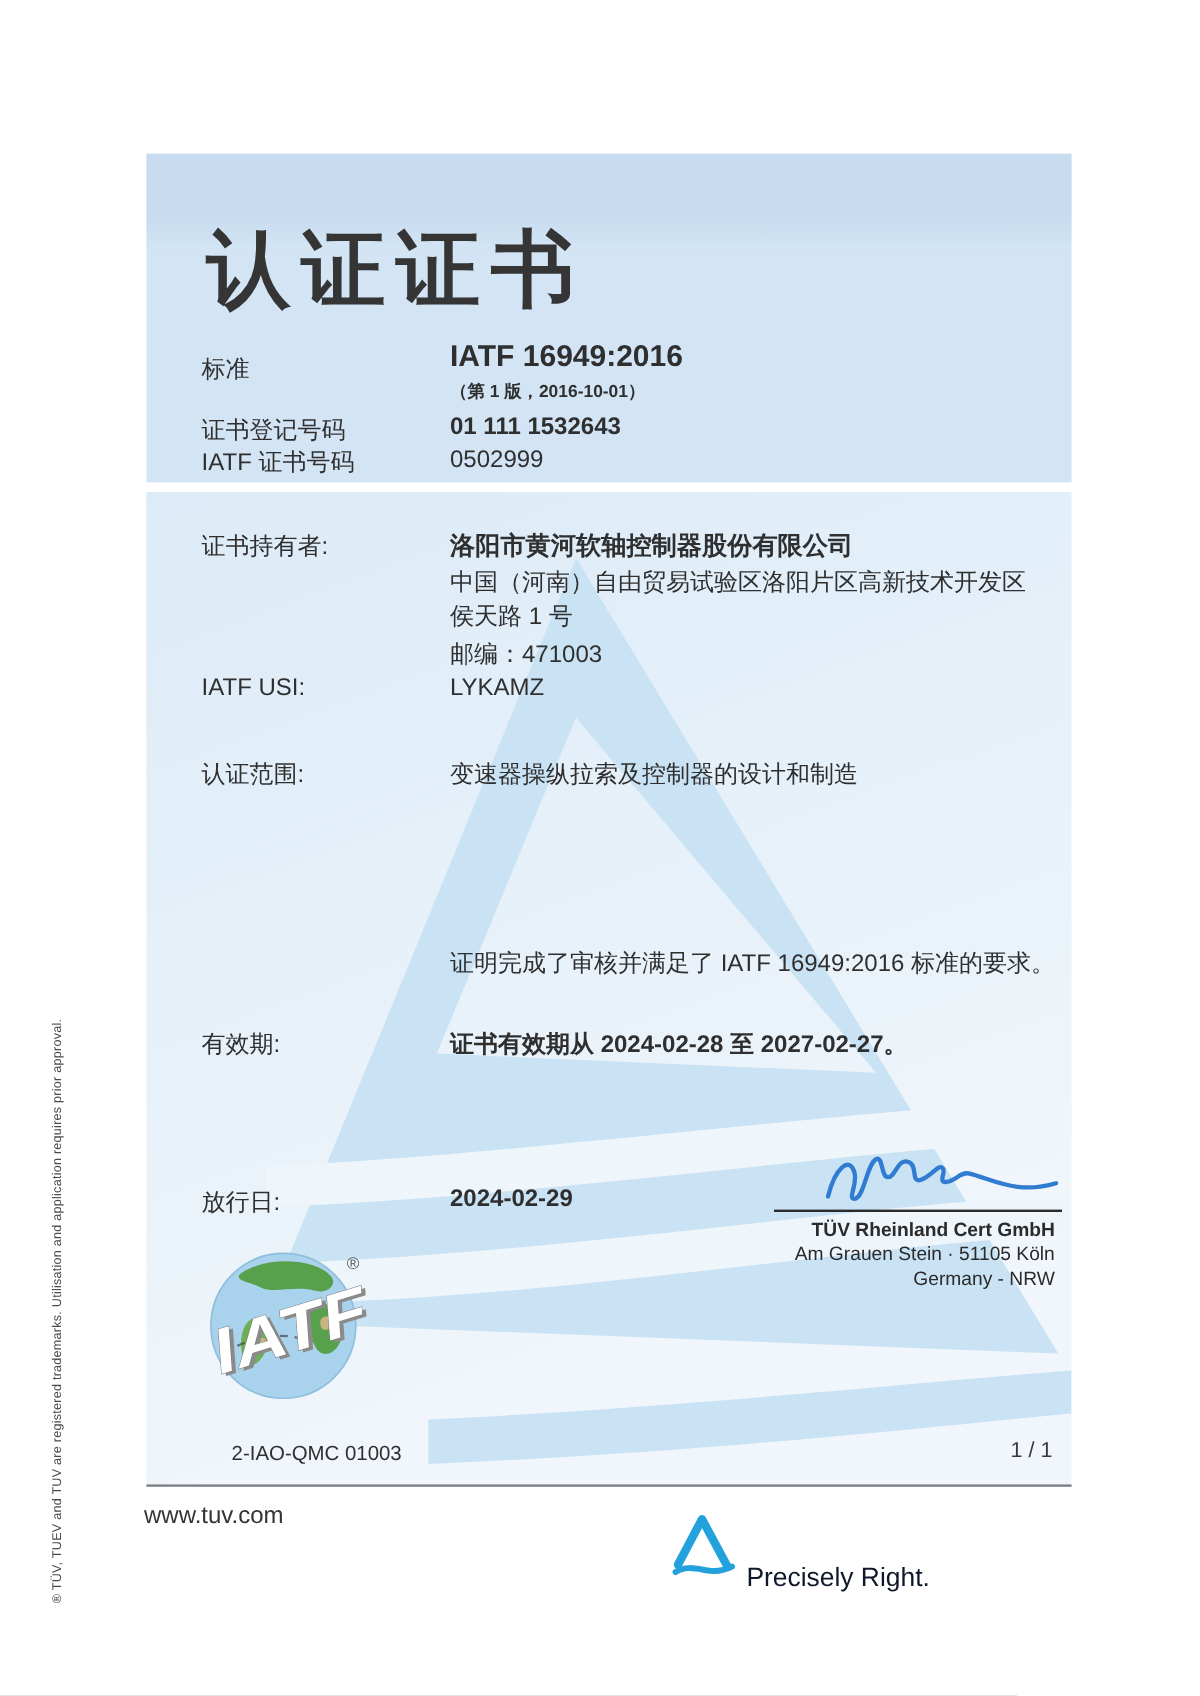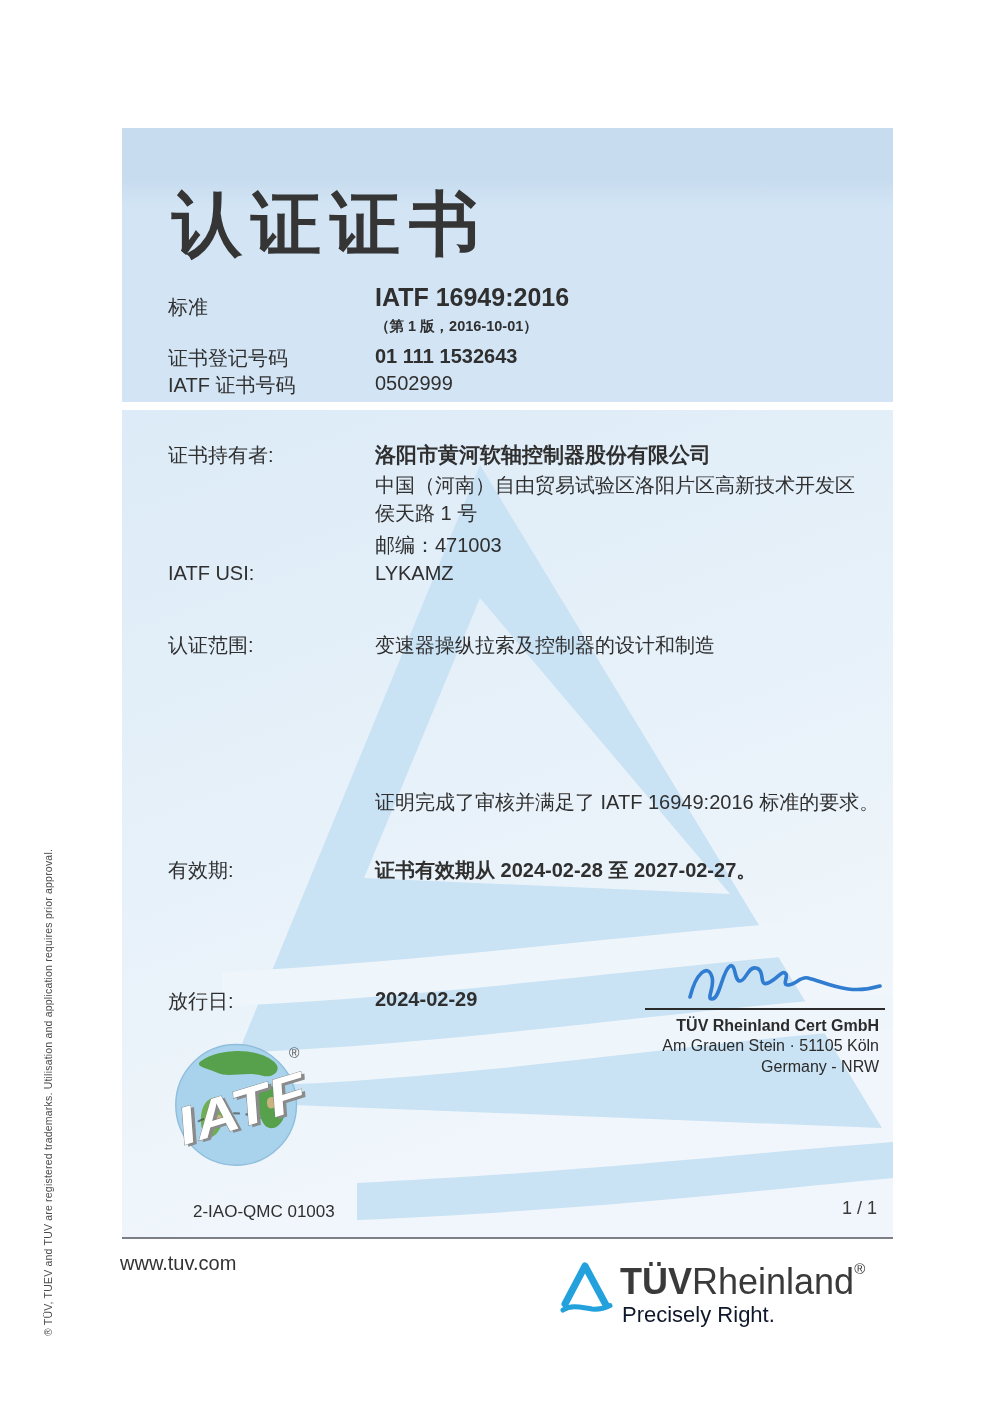--- a/index.html
+++ b/index.html
@@ -145,16 +145,15 @@
 
     <div class="page-indicator">1 / 1</div>
   </div>
 
   <div class="website">www.tuv.com</div>
 
   <svg class="tr-logo-tri" width="60" height="60" viewBox="0 0 60 60" aria-hidden="true">
     <path class="tr-stroke" stroke-width="7" d="M11 46 L31 8 L52 47"></path>
     <path class="tr-stroke" stroke-width="5" d="M9 52 C18 46 29 50 38 51 C45 51.6 51 50 56 47.5"></path>
   </svg>
-  <div class="tr-brand"><span class="tuv">TÜV</span><span>Rheinland</span><span class="reg">®</span></div>
   <div class="tr-tagline">Precisely Right.</div>
 
 </div>
 
 </body></html>

